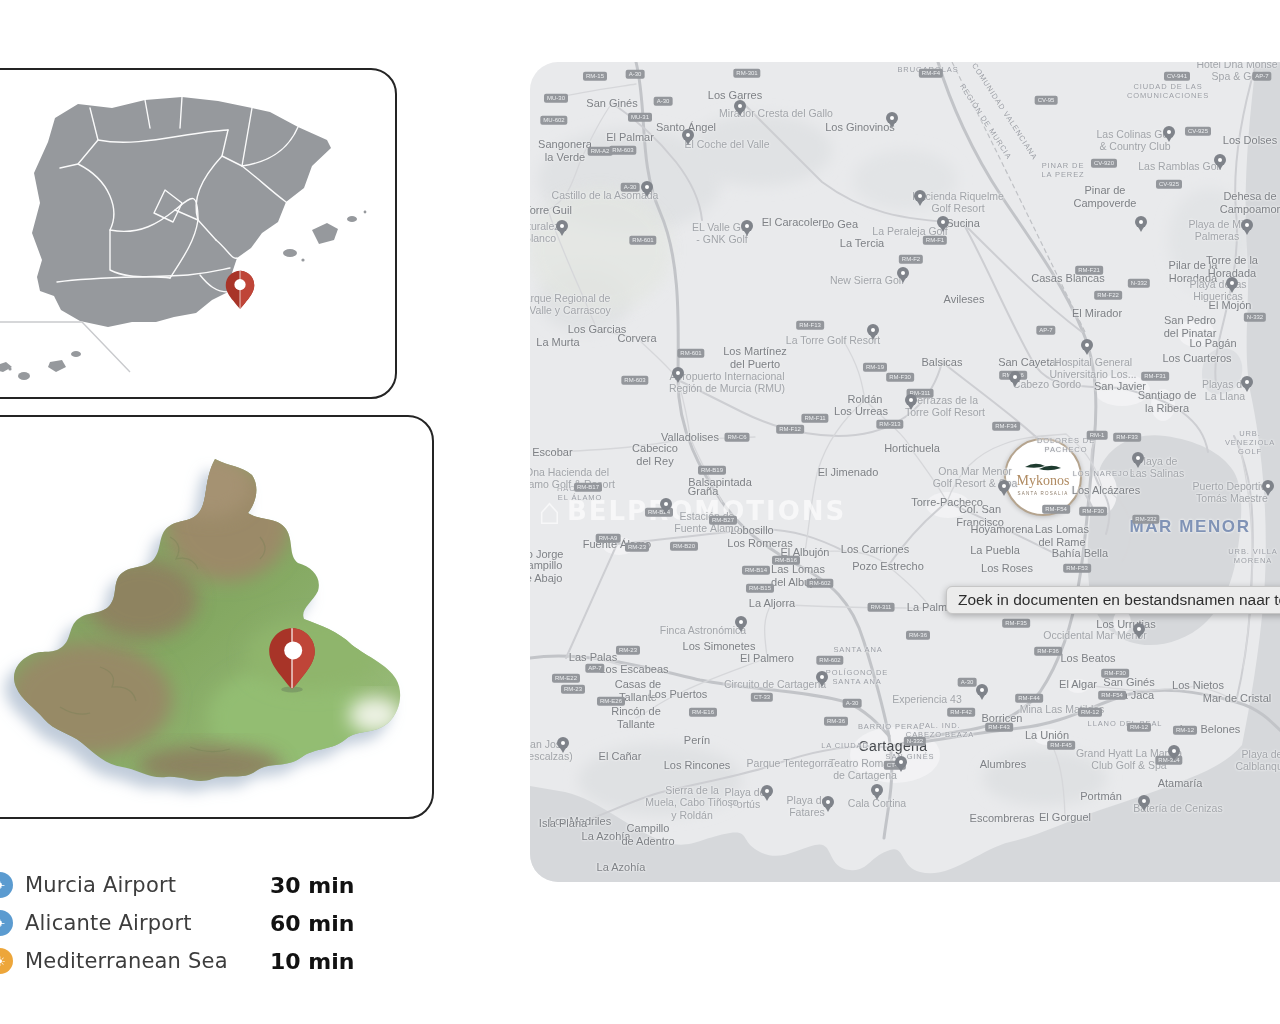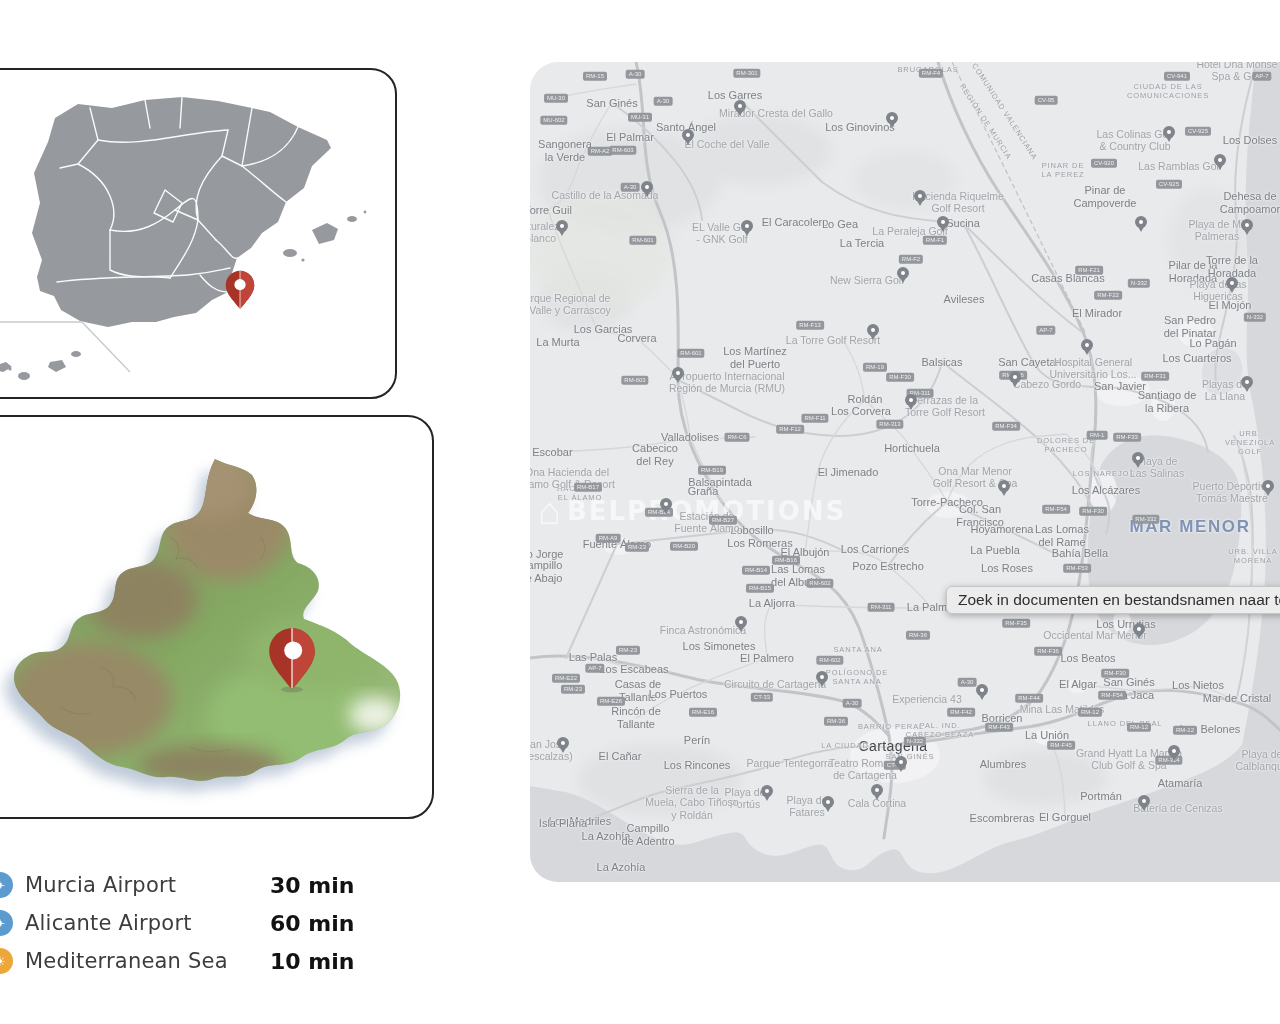--- a/index.html
+++ b/index.html
@@ -286,51 +286,59 @@
     </g>
   </svg>
 
   <div id="map-inner">
 
     <div id="watermark">
       <span class="wm-house">⌂</span>
       <span class="wm-text">BELPROMOTIONS</span>
     </div>
 
+    <div id="mykonos">
+      <svg width="40" height="13" viewBox="0 0 40 13">
+        <path d="M2,8 Q12,2 22,7 Q14,10 2,8 Z" fill="#1e3b2f"></path>
+        <path d="M16,10 Q28,4 38,9 Q26,13 16,10 Z" fill="#1e3b2f"></path>
+      </svg>
+      <div class="mk-title">Mykonos</div>
+      <div class="mk-sub">SANTA ROSALIA</div>
+    </div>
   <div class="lbl t" style="left: 82px; top: 41px;">San Ginés</div>
       <div class="lbl t" style="left: 205px; top: 33px;">Los Garres</div>
       <div class="lbl t" style="left: 100px; top: 75px;">El Palmar</div>
       <div class="lbl t" style="left: 156px; top: 65px;">Santo Ángel</div>
       <div class="lbl t" style="left: 35px; top: 89px;">Sangonera
 la Verde</div>
       <div class="lbl t" style="left: 18px; top: 148px;">Torre Guil</div>
       <div class="lbl t" style="left: 330px; top: 65px;">Los Ginovinos</div>
       <div class="lbl t" style="left: 28px; top: 280px;">La Murta</div>
-      <div class="lbl t" style="left: 73px; top: 267px;">Los Garcias</div>
+      <div class="lbl t" style="left: 67px; top: 267px;">Los Garcias</div>
       <div class="lbl t" style="left: 107px; top: 276px;">Corvera</div>
       <div class="lbl t" style="left: 225px; top: 296px;">Los Martínez
 del Puerto</div>
       <div class="lbl t" style="left: 265px; top: 160px;">El Caracolero</div>
       <div class="lbl t" style="left: 310px; top: 162px;">Lo Gea</div>
       <div class="lbl t" style="left: 332px; top: 181px;">La Tercia</div>
       <div class="lbl t" style="left: 433px; top: 161px;">Sucina</div>
       <div class="lbl t" style="left: 434px; top: 237px;">Avileses</div>
       <div class="lbl t" style="left: 538px; top: 216px;">Casas Blancas</div>
       <div class="lbl t" style="left: 567px; top: 251px;">El Mirador</div>
       <div class="lbl t" style="left: 503px; top: 300px;">San Cayetano</div>
       <div class="lbl t" style="left: 590px; top: 324px;">San Javier</div>
       <div class="lbl t" style="left: 637px; top: 340px;">Santiago de
 la Ribera</div>
       <div class="lbl t" style="left: 660px; top: 265px;">San Pedro
 del Pinatar</div>
       <div class="lbl t" style="left: 683px; top: 281px;">Lo Pagán</div>
       <div class="lbl t" style="left: 667px; top: 296px;">Los Cuarteros</div>
       <div class="lbl t" style="left: 412px; top: 300px;">Balsicas</div>
       <div class="lbl t" style="left: 335px; top: 337px;">Roldán</div>
-      <div class="lbl t" style="left: 331px; top: 349px;">Los Corvera</div>
+      <div class="lbl t" style="left: 331px; top: 349px;">Los Urreas</div>
       <div class="lbl t" style="left: 382px; top: 386px;">Hortichuela</div>
       <div class="lbl t" style="left: 318px; top: 410px;">El Jimenado</div>
       <div class="lbl t" style="left: 417px; top: 440px;">Torre-Pacheco</div>
       <div class="lbl t" style="left: 160px; top: 375px;">Valladolises</div>
       <div class="lbl t" style="left: 125px; top: 393px;">Cabecico
 del Rey</div>
       <div class="lbl t" style="left: 16px; top: 390px;">El Escobar</div>
       <div class="lbl t" style="left: 190px; top: 420px;">Balsapintada</div>
       <div class="lbl t" style="left: 173px; top: 429px;">Graña</div>
       <div class="lbl t" style="left: 87px; top: 482px;">Fuente Álamo</div>

